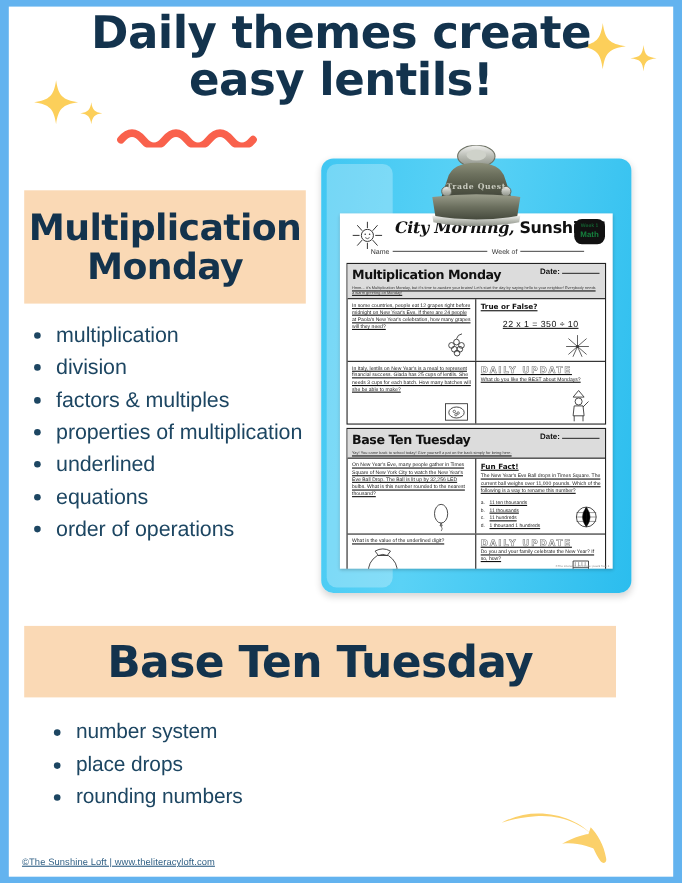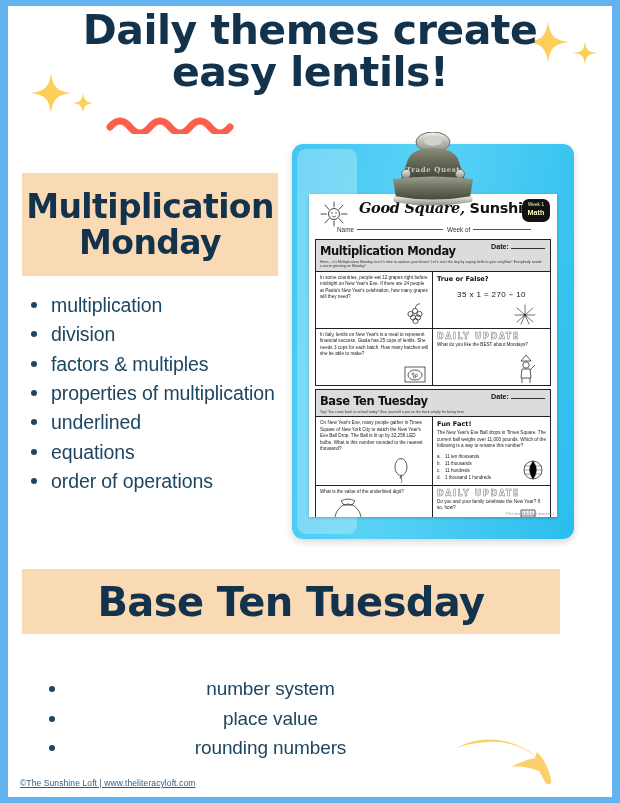--- a/index.html
+++ b/index.html
@@ -76,21 +76,21 @@
     letter-spacing:-0.1px;
   }
   .blist li:before {
     content:"";
     position:absolute; left:7px; top:9px;
     width:6px; height:6px; border-radius:50%;
     background:#1d4662;
   }
   #list-mult { left:16px; top:287px; width:265px; }
   #list-mult li { font-size:19.5px; }
-  #list-base { left:34px; top:671px; width:430px;text-align:center; }
+  #list-base { left:34px; top:648px; width:430px; }
   #list-base li { font-size:19px; margin-bottom:5px; }
 
   
   .footer {
     position:absolute; left:12px; top:772px;
     font-size:8.5px; color:#2f5f84;
     text-decoration:underline;
     letter-spacing:0.1px;
     z-index:6;
   }
@@ -140,21 +140,21 @@
     font-size:14.5px;
     letter-spacing:-0.3px;
     color:#111;
     white-space:nowrap;
   }
   .gm-title .sun-word { font-style:normal; font-family:"DejaVu Sans", sans-serif; }
   .week-badge {
     position:absolute; right:1px; top:1px;
     width:28px; height:23px;
     background:#111; border-radius:7px;
-    color:#fef9c3; text-align:center;
+    color:#15803d; text-align:center;
     line-height:1;
     padding-top:4px;
   }
   .week-badge .wb1 { display:block; font-size:4.6px; letter-spacing:.1px; }
   .week-badge .wb2 { display:block; font-size:7.2px; font-weight:bold; margin-top:1px; }
 
   .nameline {
     position:relative; height:13px;
     font-size:6.4px; color:#333;
     padding-left:22px;
@@ -165,21 +165,21 @@
     border-bottom:0.8px solid #555;
     margin:0 4px 2px 3px;
   }
   .nameline .nl-rule2 {
     display:inline-block; width:58px;
     border-bottom:0.8px solid #555;
     margin:0 0 2px 3px;
   }
 
   
-  .ws { border:1.1px solid #222; margin-bottom:3px; }
+  .ws { border:1.1px solid #222; margin-bottom:3px;text-decoration:underline; }
   .ws-head {
     background:#dcdcdc;
     border-bottom:1.1px solid #222;
     padding:1px 4px 2px 4px;
     position:relative;
   }
   .ws-title {
     font-family:"DejaVu Sans", sans-serif;
     font-weight:bold; font-size:11.5px;
     letter-spacing:-0.4px; color:#111;
@@ -280,21 +280,21 @@
     <li>equations</li>
     <li>order of operations</li>
   </ul>
 
   <div class="banner" id="banner-base">
     <span>Base Ten Tuesday</span>
   </div>
 
   <ul class="blist" id="list-base">
     <li>number system</li>
-    <li>place value</li>
+    <li>place drops</li>
     <li>rounding numbers</li>
   </ul>
 
   <svg class="arrow" width="112" height="62" viewBox="0 0 112 62">
     <path d="M2,18 C30,2 72,10 90,36 L78,34 L96,58 L106,28 L94,36" fill="none"></path>
     <path d="M3,20 C32,4 70,12 88,34 C80,24 60,12 34,14 C22,15 11,17 3,20 Z" fill="#fbd06a"></path>
     <path d="M86,30 C90,34 93,40 95,46 L80,41 C72,39 66,38 58,39 C70,33 78,30 86,30 Z" fill="#fbd06a"></path>
     <path d="M84,24 C90,30 96,40 98,52 C99,56 96,58 93,55 C88,48 84,38 82,30 Z" fill="#fbd06a"></path>
   </svg>
 
@@ -318,21 +318,21 @@
             <line x1="4" y1="13" x2="9.5" y2="13"></line>
             <line x1="24.5" y1="13" x2="30" y2="13"></line>
             <line x1="8" y1="4" x2="12" y2="8.5"></line>
             <line x1="26" y1="4" x2="22" y2="8.5"></line>
             <line x1="8" y1="22" x2="12" y2="17.5"></line>
             <line x1="26" y1="22" x2="22" y2="17.5"></line>
           </g>
         </svg>
 
         <div class="gm-title">
-          <span>Good Square,</span>
+          <span>City Morning,</span>
           <span class="sun-word">Sunshine!</span>
         </div>
 
         <div class="week-badge">
           <span class="wb1">Week 1</span>
           <span class="wb2">Math</span>
         </div>
       </div>
 
       <div class="nameline">
@@ -356,21 +356,21 @@
                     <circle cx="17.5" cy="12" r="2.6"></circle>
                 <circle cx="11" cy="15.5" r="2.6"></circle>
                     <circle cx="16" cy="15.5" r="2.6"></circle>
                     <circle cx="13.5" cy="19" r="2.6"></circle>
                 <path d="M13 6 Q14 2 18 1.5"></path>
               </g>
             </svg>
           </div>
           <div class="ws-cell">
             <div class="ws-boldhead">True or False?</div>
-            <div class="tf-eq">35 x 1 =  270 ÷ 10</div>
+            <div class="tf-eq">22 x 1 =  350 ÷ 10</div>
             <svg class="icon-abs" style="right:12px;bottom:1px;" width="26" height="24" viewBox="0 0 26 24">
               <g stroke="#333" stroke-width="0.7" stroke-linecap="round">
                 <line x1="13" y1="12" x2="13" y2="2"></line>
                     <line x1="13" y1="12" x2="21" y2="5"></line>
                     <line x1="13" y1="12" x2="23" y2="12"></line>
                 <line x1="13" y1="12" x2="21" y2="19"></line>
                     <line x1="13" y1="12" x2="5" y2="19"></line>
                     <line x1="13" y1="12" x2="3" y2="12"></line>
                 <line x1="13" y1="12" x2="5" y2="5"></line>
                     <line x1="13" y1="12" x2="17" y2="21"></line>

